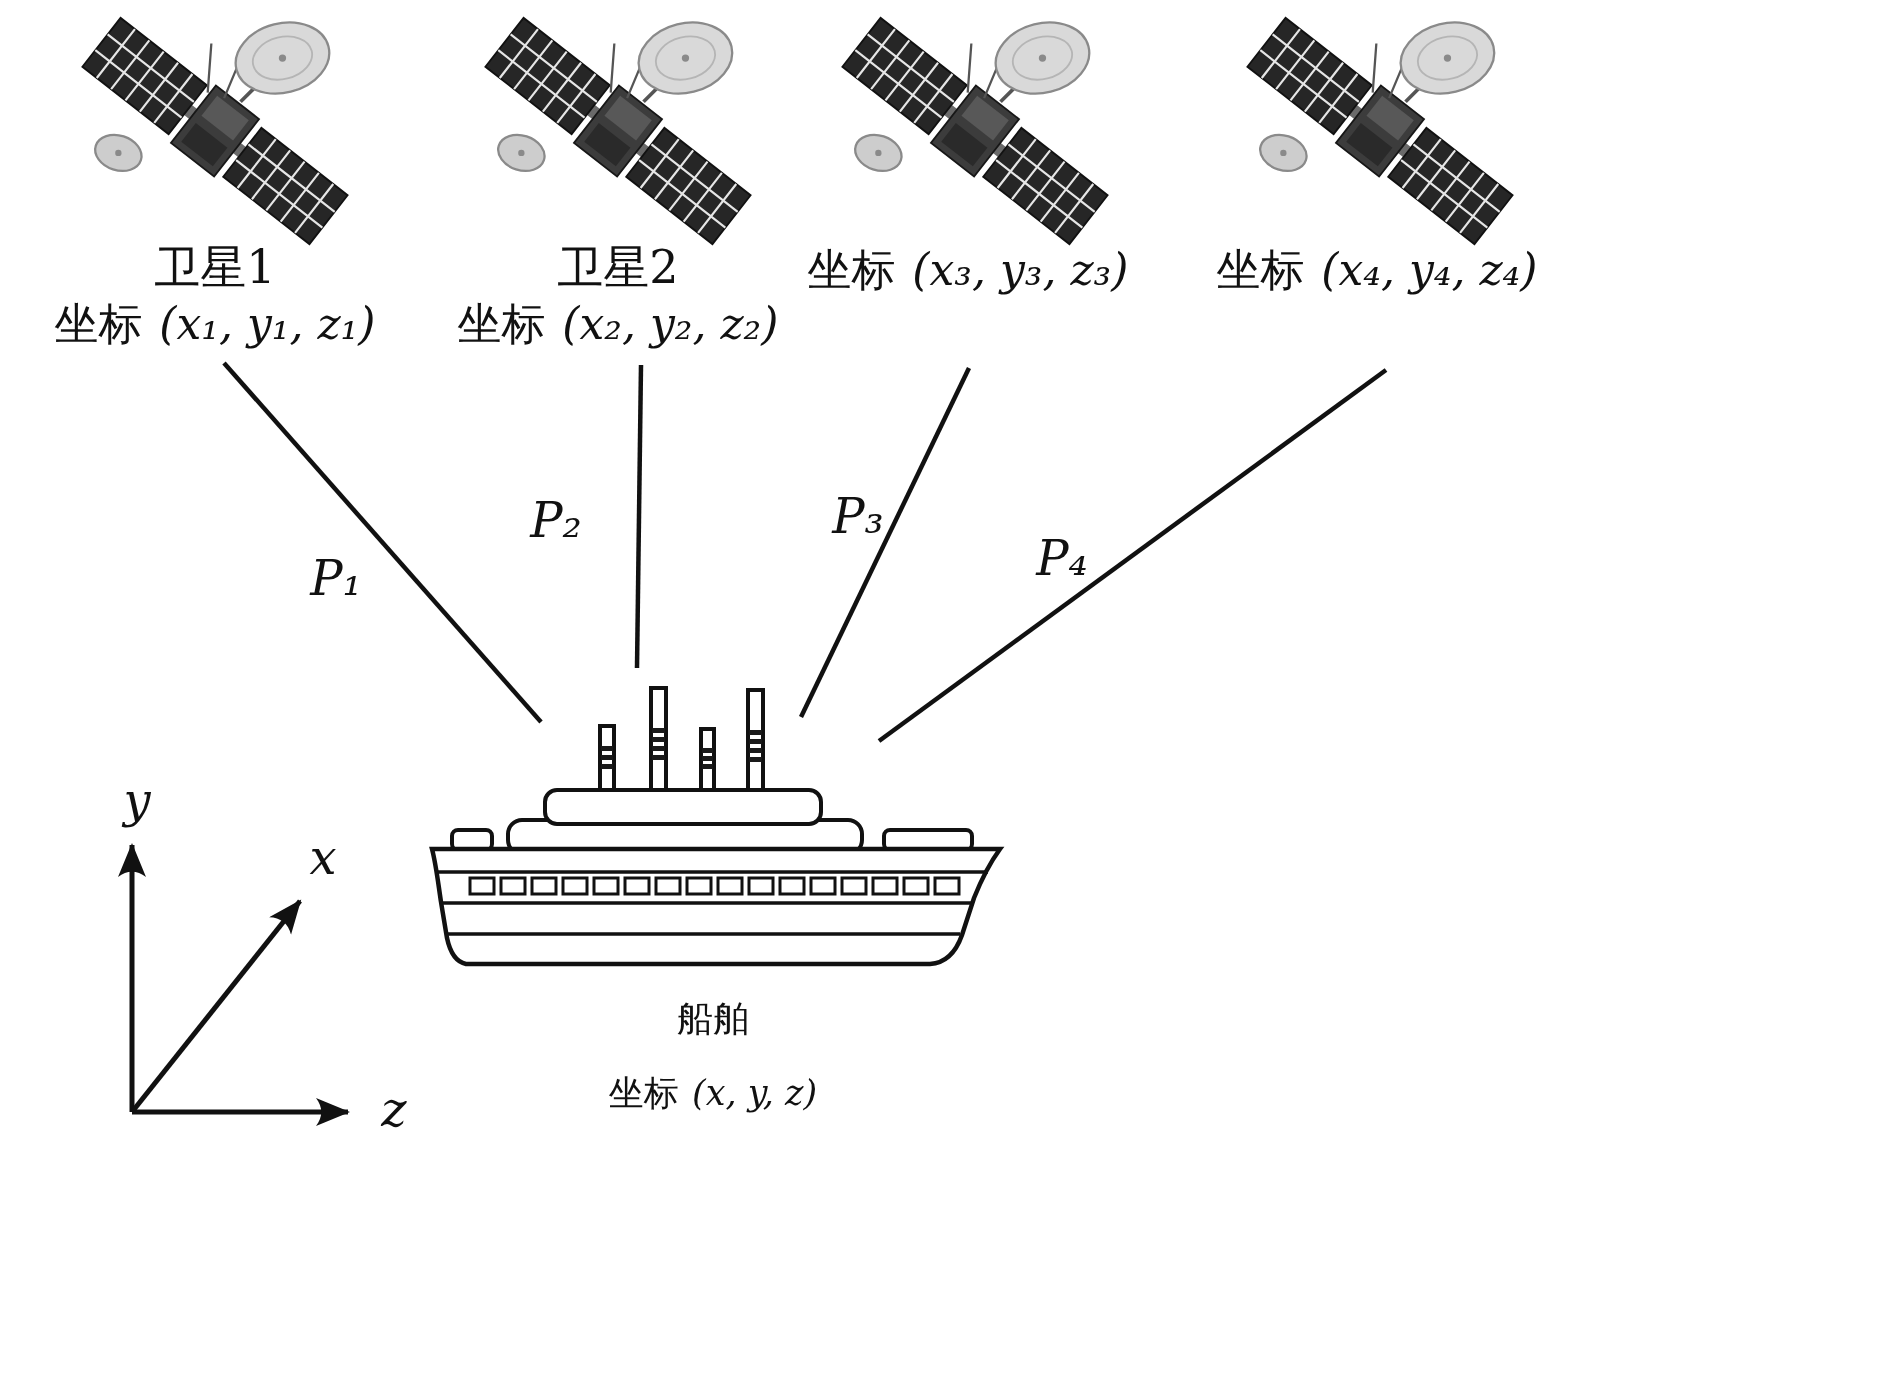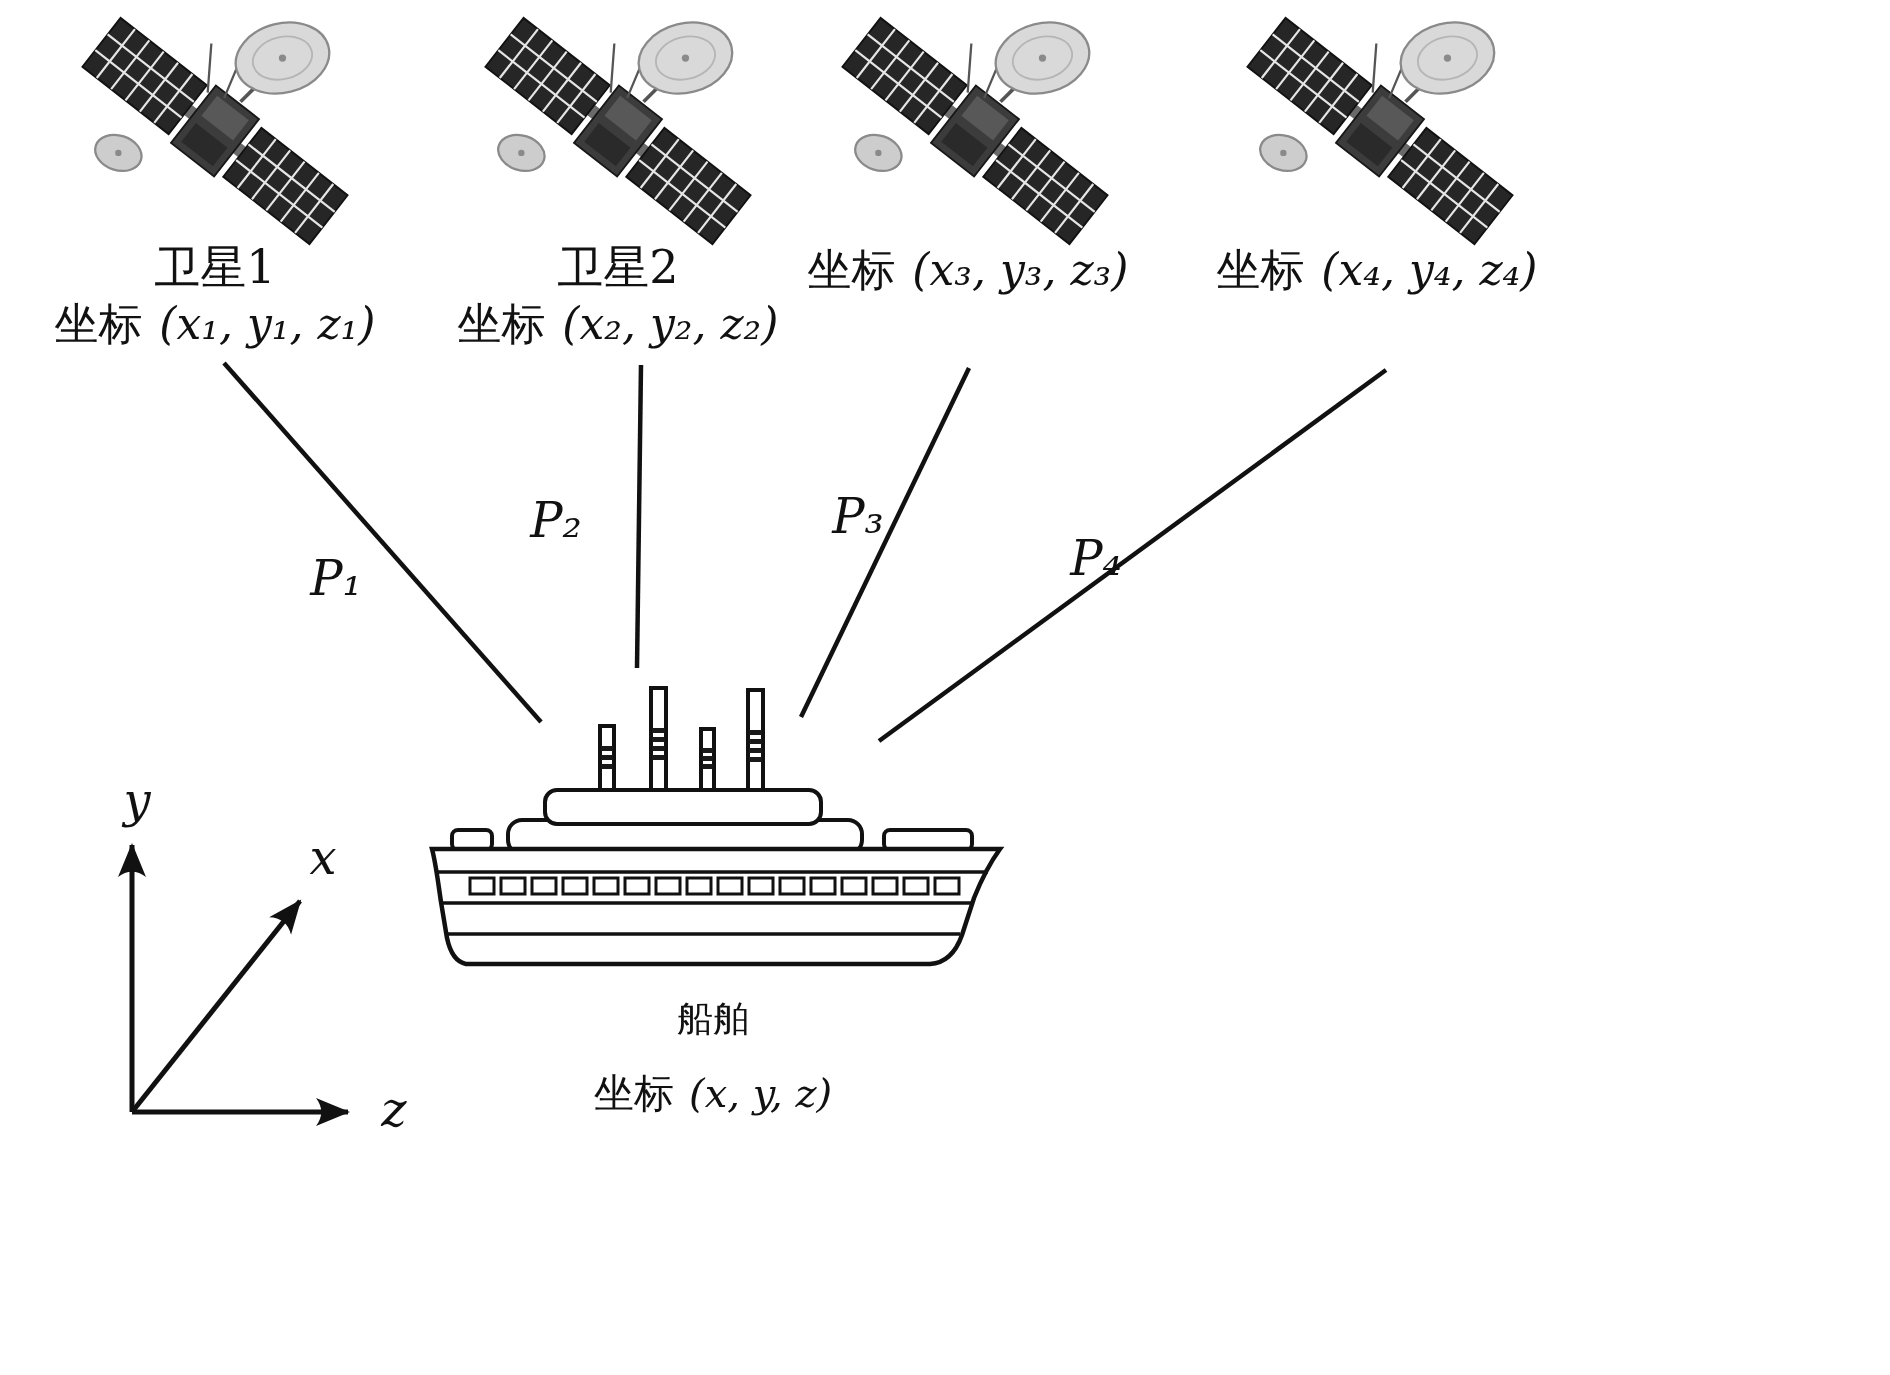--- a/index.html
+++ b/index.html
@@ -26,21 +26,21 @@
   }
   .math{
     font-family:"DejaVu Serif","Liberation Serif",serif;
     font-style:italic;
   }
   .sat-name{font-size:46px;}
   .sat-coord{font-size:44px;margin-top:4px;}
   .coord-prefix{margin-right:0.38em;}
   .p-label{font-size:48px;}
   .ship-name{font-size:36px;font-family:Liberation Mono, monospace;}
-  .ship-coord{font-size:40px;}
+  .ship-coord{font-size:35px;}
   .axis-label{font-size:48px;}
 </style>
 </head>
 <body>
 
 <div class="canvas">
 
   <svg width="1890" height="1375" viewBox="0 0 1890 1375">
     <defs>
       <marker id="arrow" markerUnits="userSpaceOnUse" markerWidth="40" markerHeight="30" refX="32" refY="14" orient="auto">
@@ -168,21 +168,21 @@
 
   <div class="label" style="left:1377px;top:240px">
     <div class="sat-coord">
       <span class="cjk coord-prefix">坐标</span><span class="math">(x₄, y₄, z₄)</span>
     </div>
   </div>
 
   <div class="label center p-label math" style="left:336px;top:578px">P₁</div>
   <div class="label center p-label math" style="left:556px;top:520px">P₂</div>
   <div class="label center p-label math" style="left:858px;top:516px">P₃</div>
-  <div class="label center p-label math" style="left:1096px;top:558px">P₄</div>
+  <div class="label center p-label math" style="left:1062px;top:558px">P₄</div>
 
   <div class="label center ship-name cjk" style="left:713px;top:1022px">船舶</div>
   <div class="label center ship-coord" style="left:713px;top:1094px">
     <span class="cjk coord-prefix">坐标</span><span class="math">(x, y, z)</span>
   </div>
 
   <div class="label center axis-label math" style="left:137px;top:800px">y</div>
   <div class="label center axis-label math" style="left:323px;top:857px">x</div>
   <div class="label center axis-label math" style="left:394px;top:1109px">z</div>
 

